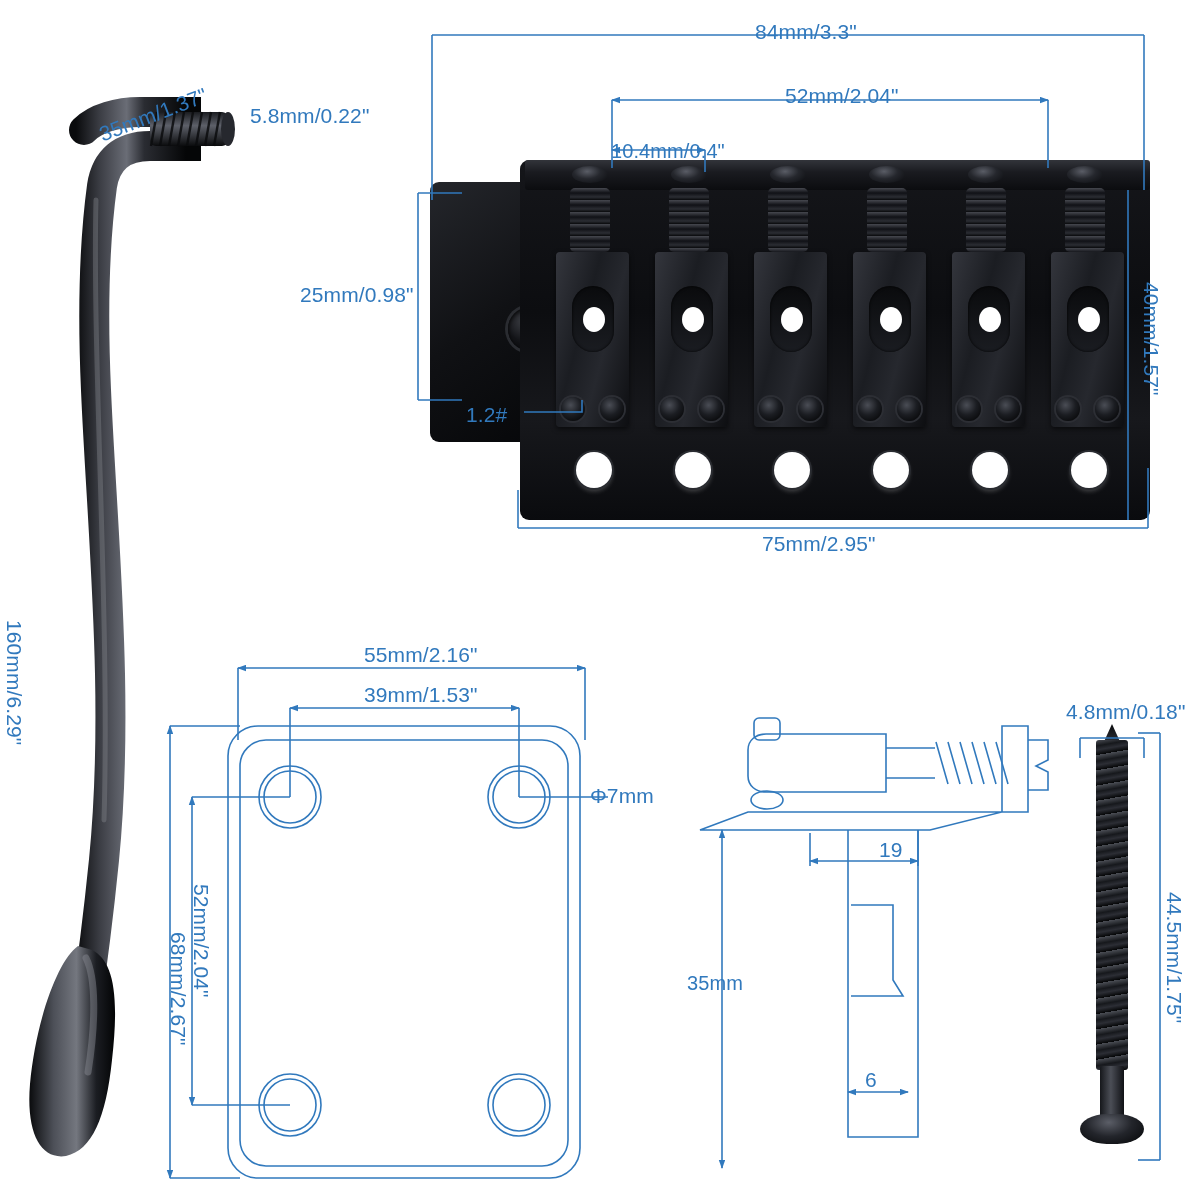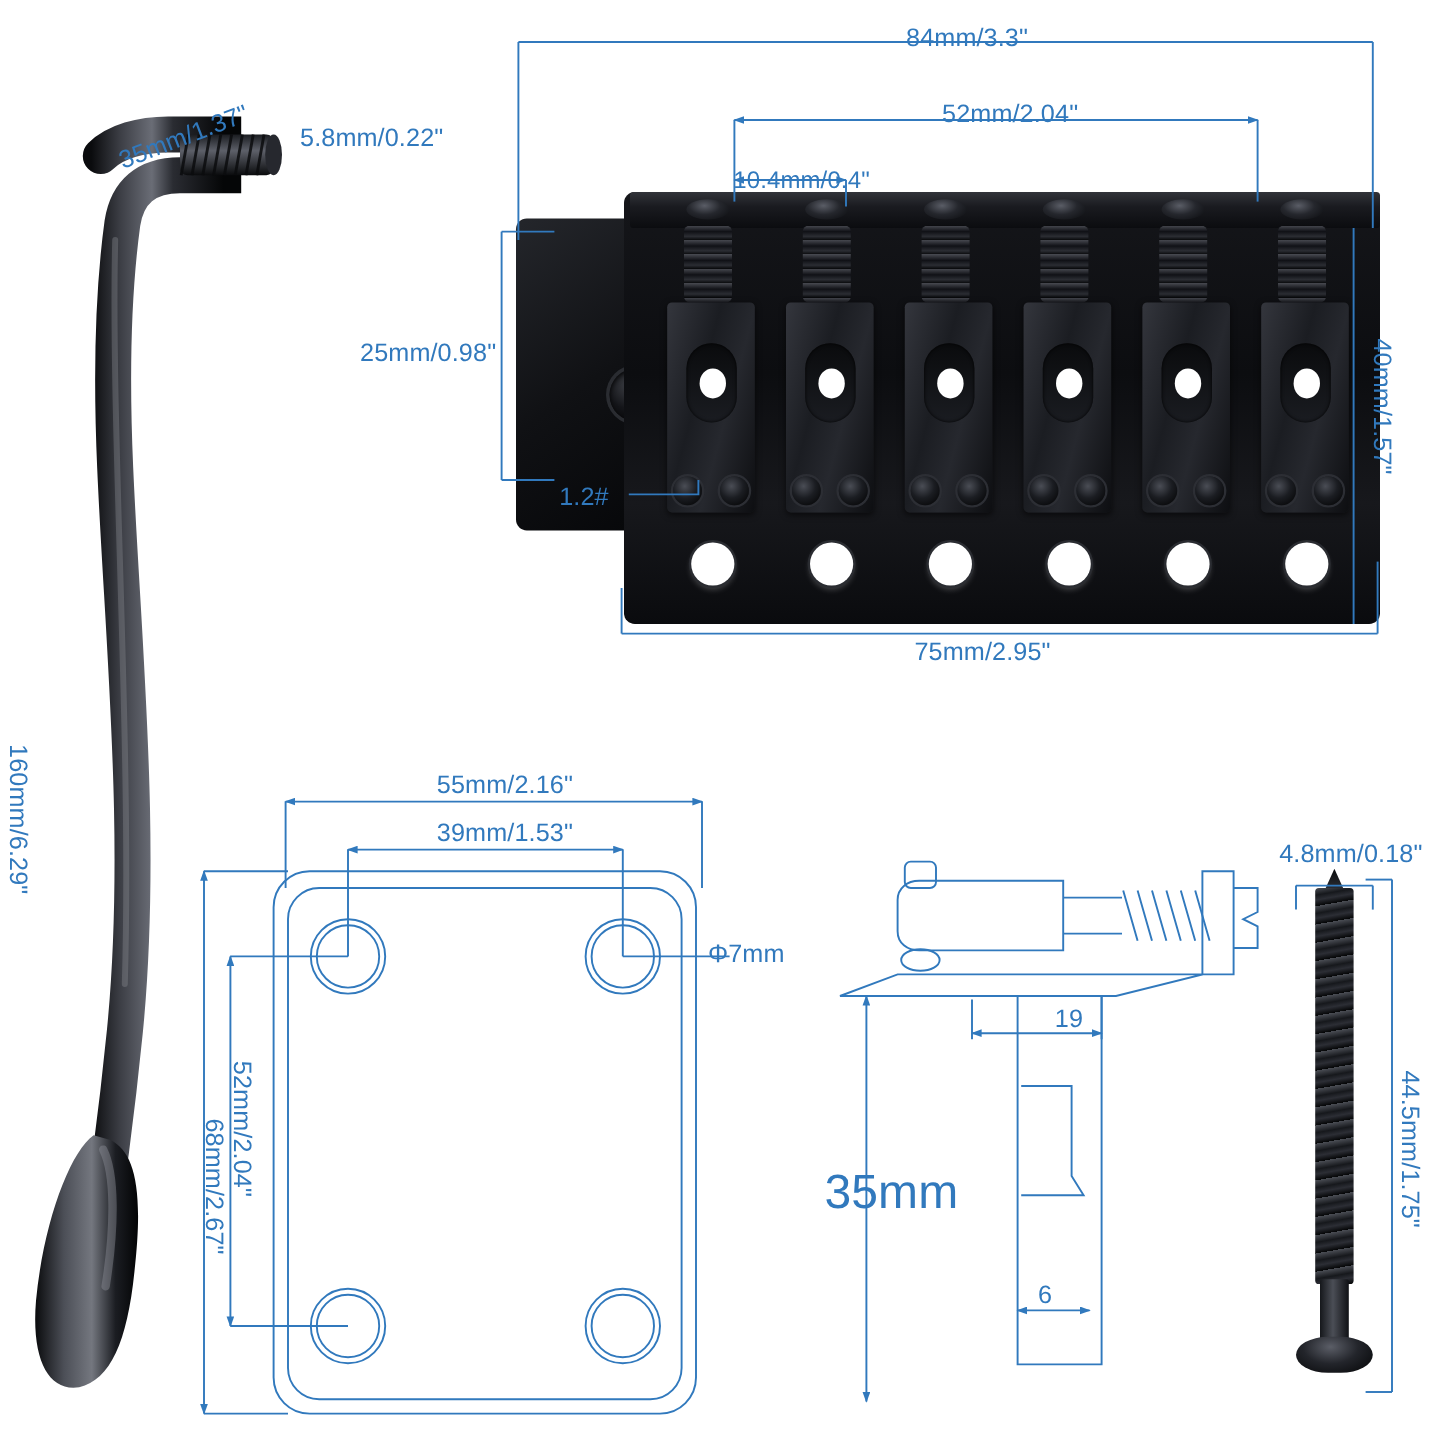--- a/index.html
+++ b/index.html
@@ -1,21 +1,21 @@
 <!DOCTYPE html>
 <html><head>
 <meta charset="utf-8">
 <style>
   html,body{margin:0;padding:0;background:#fff;}
   body{width:1200px;height:1200px;position:relative;overflow:hidden;
        font-family:"Liberation Sans","DejaVu Sans",sans-serif;}
   .stage{position:absolute;left:0;top:0;width:1200px;height:1200px;}
   .lbl{position:absolute;color:#3179bd;font-size:21px;white-space:nowrap;letter-spacing:.1px;}
   .lbl.sm{font-size:20px;}
-  .lbl.big{font-size:40px;}
+  .lbl.big{font-size:20px;}
   .rot{transform-origin:0 0;}
   svg.overlay{position:absolute;left:0;top:0;width:1200px;height:1200px;overflow:visible;}
   
   .part{position:absolute;}
   
   .arm-wrap{left:0;top:60px;width:300px;height:1110px;}
   
   .bridge{left:430px;top:160px;width:720px;height:360px;}
   .plate-body{position:absolute;left:0;top:0;width:720px;height:360px;}
   .plate-main{position:absolute;left:90px;top:0;width:630px;height:360px;border-radius:9px;

